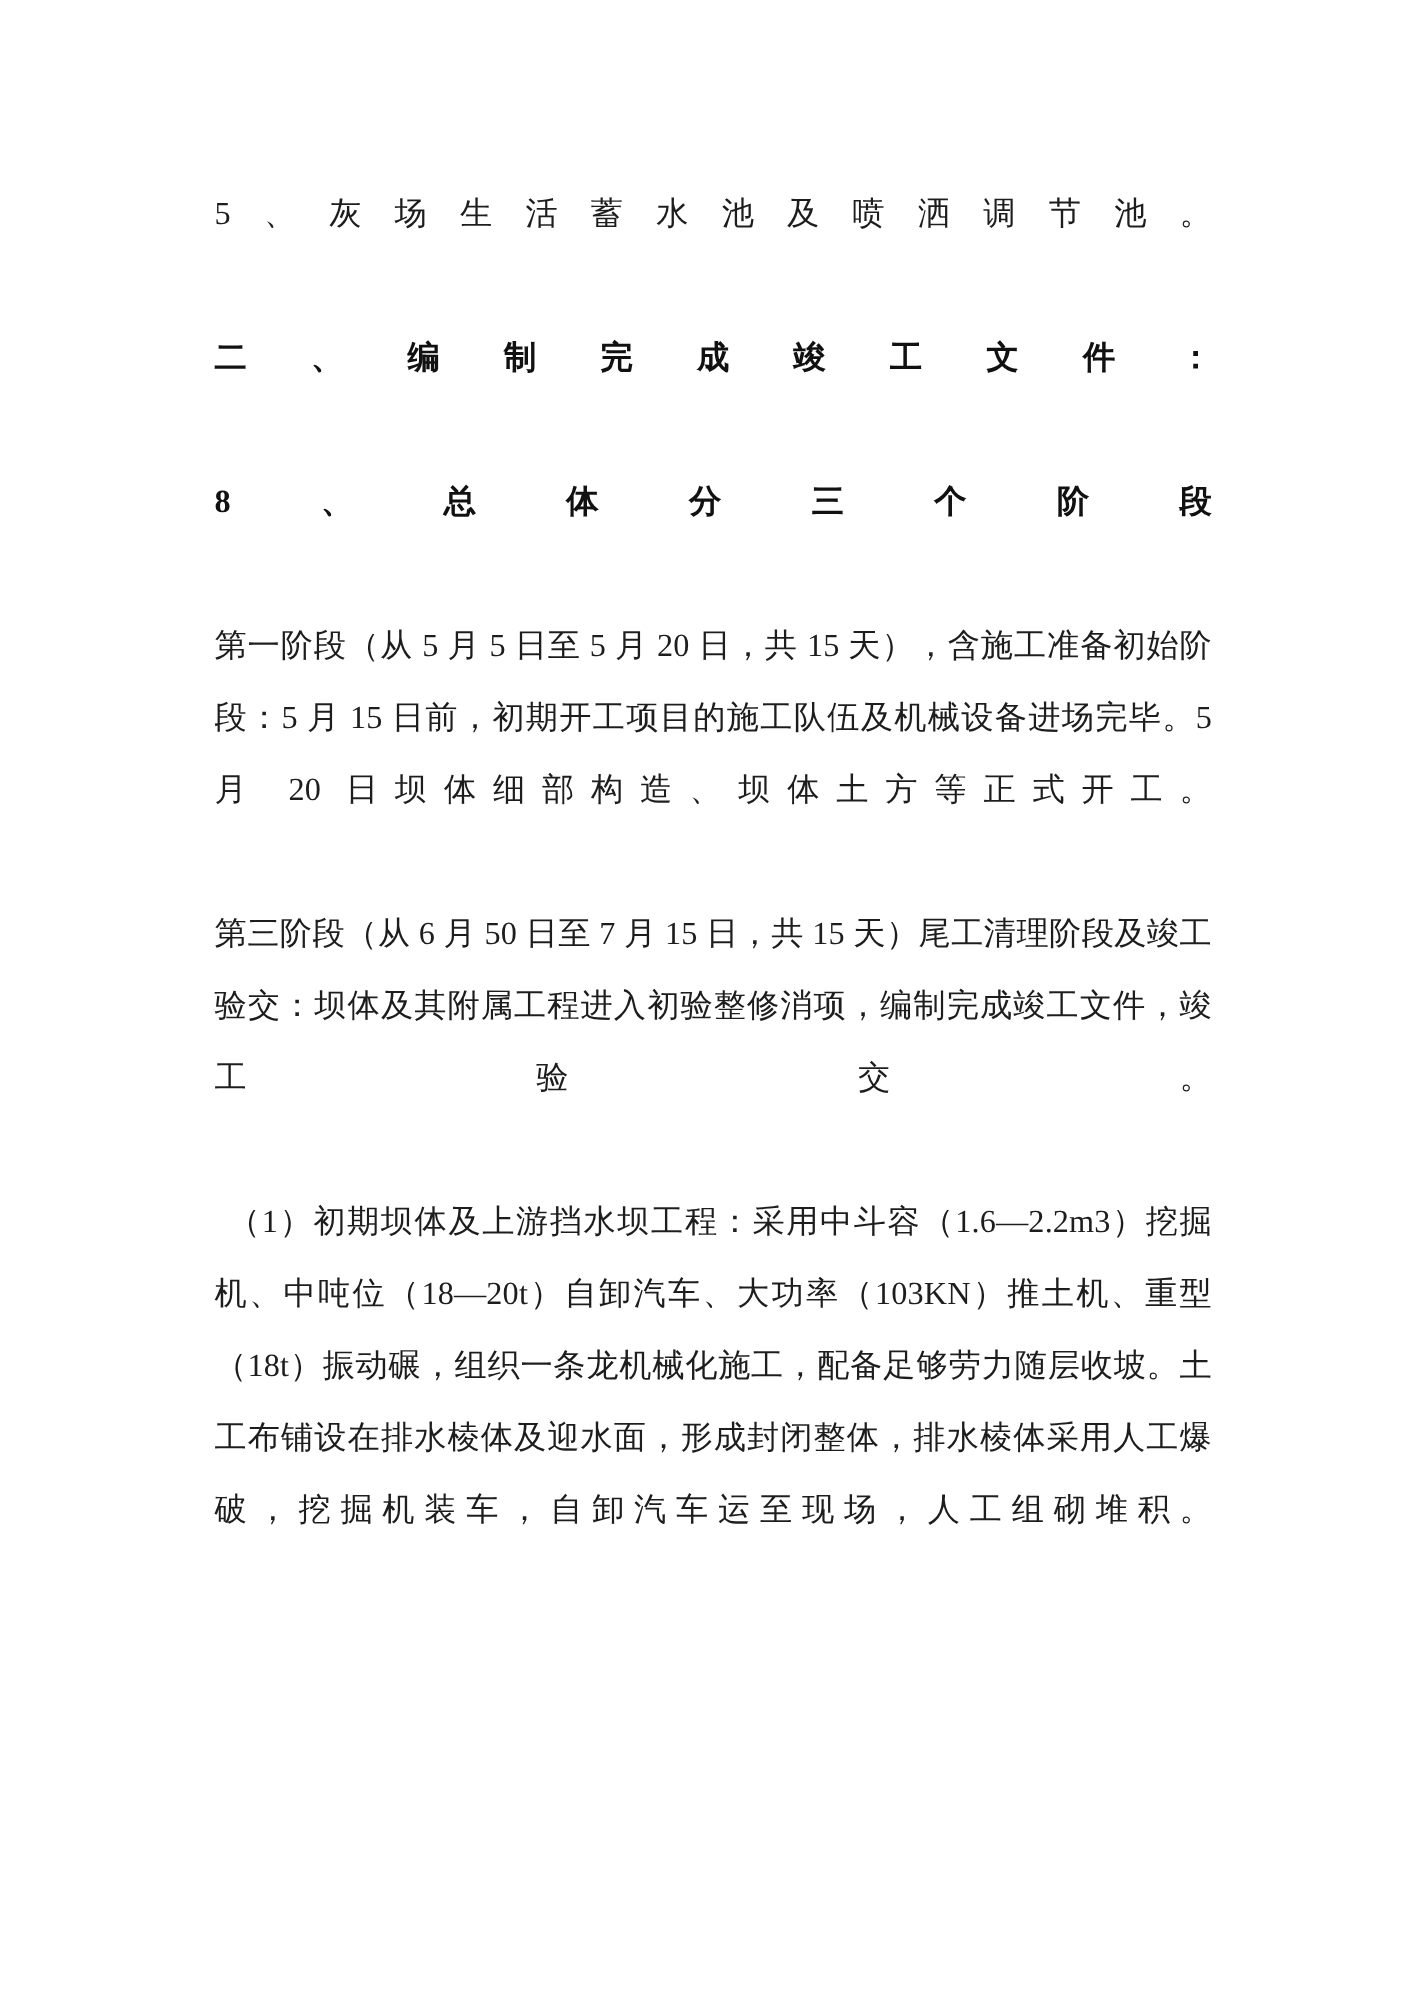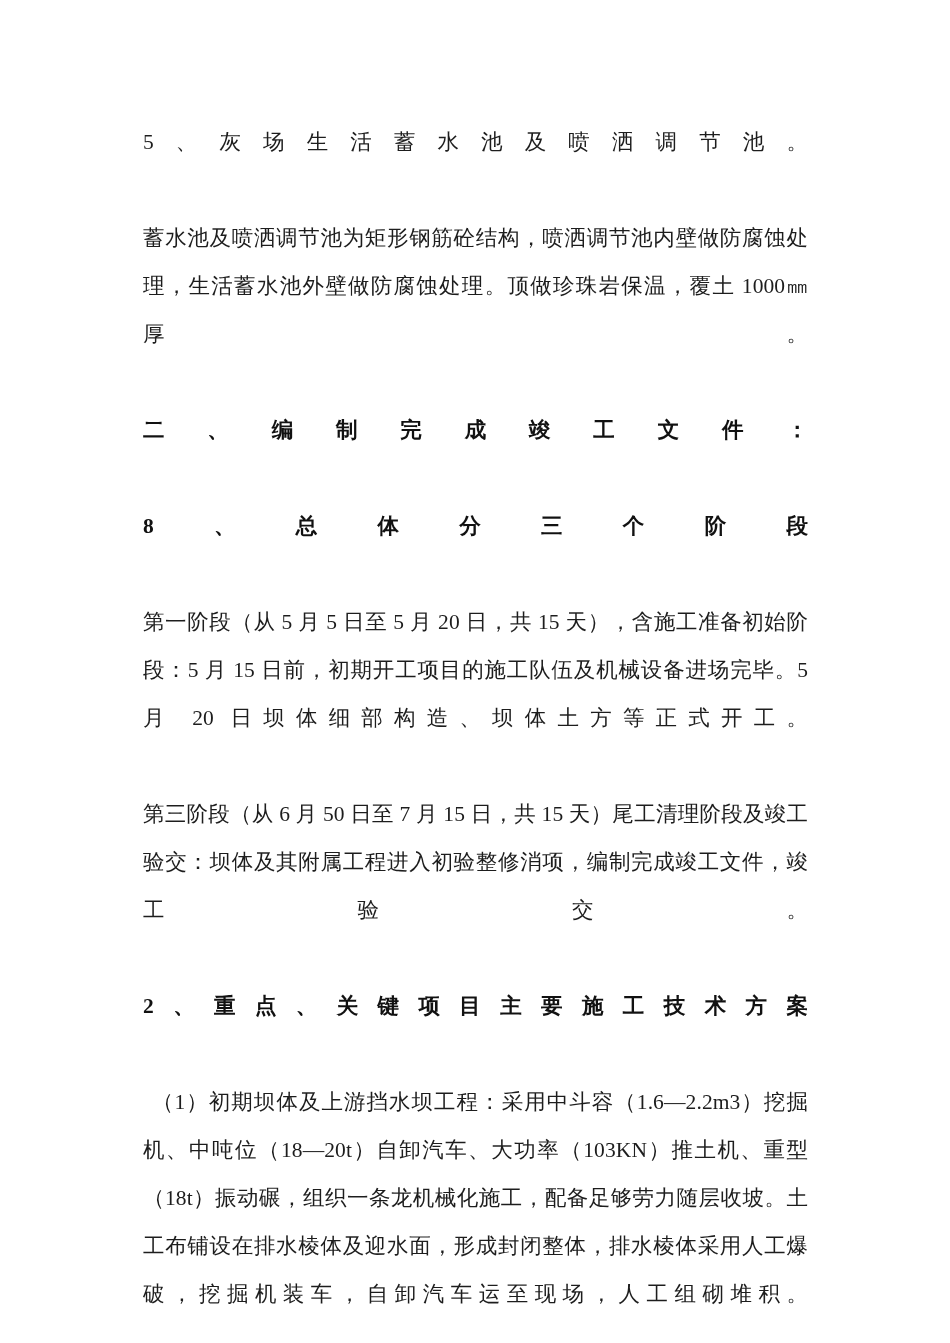--- a/index.html
+++ b/index.html
@@ -62,29 +62,27 @@
   }
 </style>
 </head>
 <body>
 
 <div id="page">
   <div id="text-column">
 
     <p class="para">5、灰场生活蓄水池及喷洒调节池。</p>
 
-    <p class="para">蓄水池及喷洒调节池为矩形钢筋砼结构，喷洒调节池内壁做防腐蚀处理，生活蓄水池外壁做防腐蚀处理。顶做珍珠岩保温，覆土 1000㎜ 厚。</p>
 
     <p class="para bold">二、编制完成竣工文件：</p>
 
     <p class="para bold">8、总体分三个阶段</p>
 
     <p class="para">第一阶段（从 5 月 5 日至 5 月 20 日，共 15 天），含施工准备初始阶段：5 月 15 日前，初期开工项目的施工队伍及机械设备进场完毕。5 月 20 日坝体细部构造、坝体土方等正式开工。</p>
 
 
     <p class="para">第三阶段（从 6 月 50 日至 7 月 15 日，共 15 天）尾工清理阶段及竣工验交：坝体及其附属工程进入初验整修消项，编制完成竣工文件，竣工验交。</p>
 
-    <p class="para bold">2、重点、关键项目主要施工技术方案</p>
 
     <p class="para indent">（1）初期坝体及上游挡水坝工程：采用中斗容（1.6—2.2m3）挖掘机、中吨位（18—20t）自卸汽车、大功率（103KN）推土机、重型（18t）振动碾，组织一条龙机械化施工，配备足够劳力随层收坡。土工布铺设在排水棱体及迎水面，形成封闭整体，排水棱体采用人工爆破，挖掘机装车，自卸汽车运至现场，人工组砌堆积。</p>
 
   </div>
 </div>
 
 </body></html>

